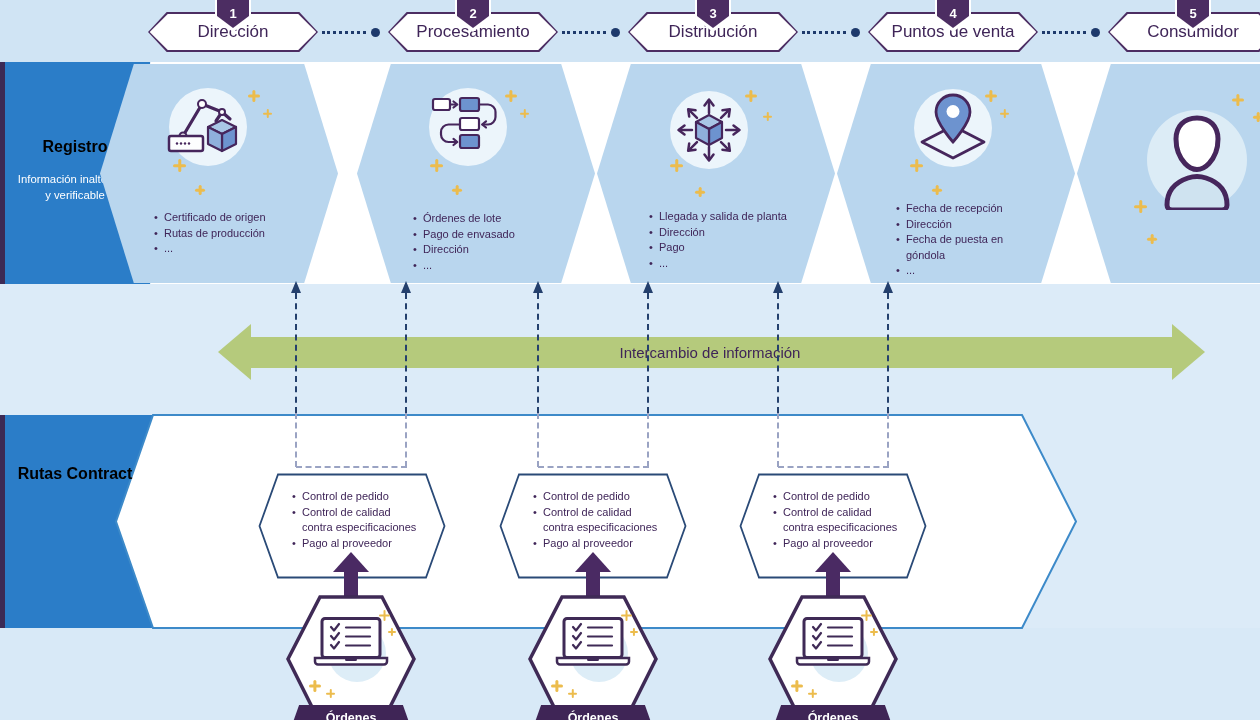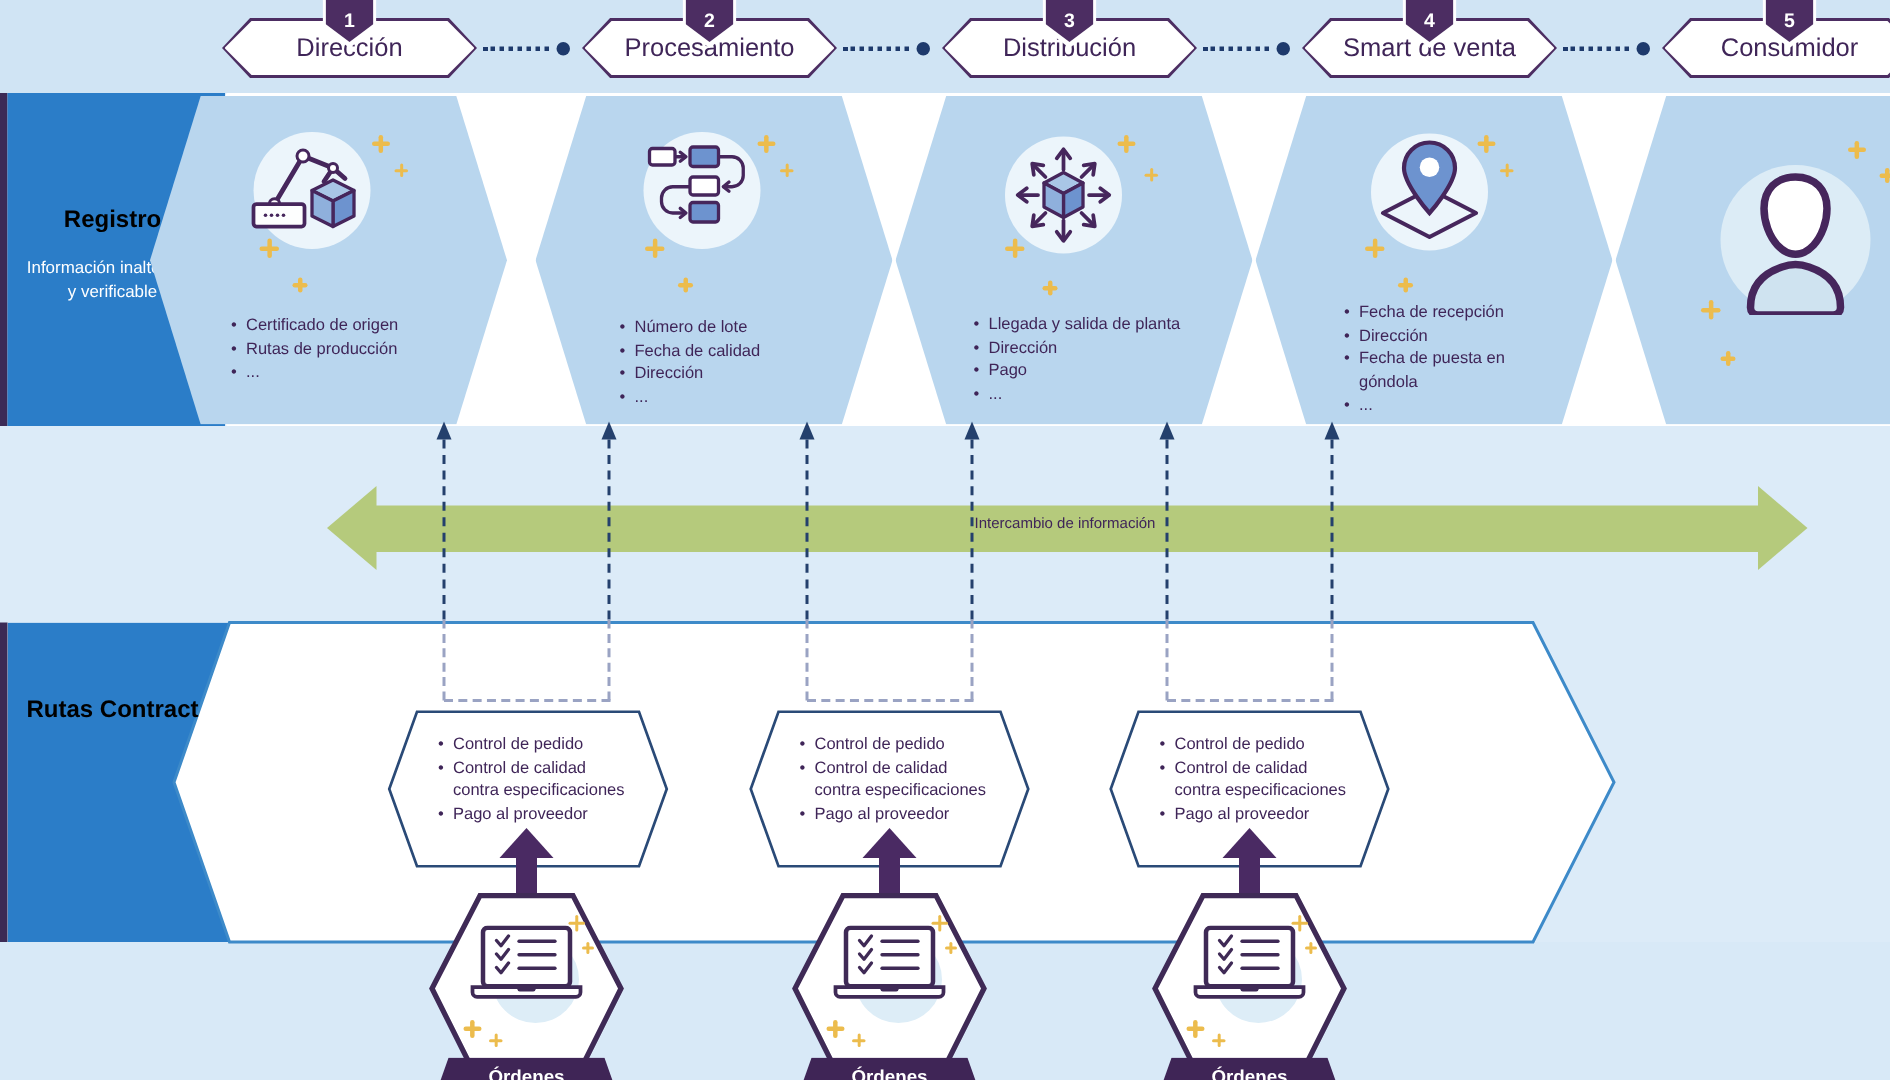--- a/index.html
+++ b/index.html
@@ -55,21 +55,21 @@
 
   
   .ga-body{position:absolute;left:249px;top:337px;width:925px;height:31px;background:#b5ca7c;}
   .ga-head-l{position:absolute;left:218px;top:323.5px;width:0;height:0;
              border-top:28.5px solid transparent;border-bottom:28.5px solid transparent;
              border-right:33px solid #b5ca7c;}
   .ga-head-r{position:absolute;left:1172px;top:323.5px;width:0;height:0;
              border-top:28.5px solid transparent;border-bottom:28.5px solid transparent;
              border-left:33px solid #b5ca7c;}
   .ga-label{position:absolute;left:520px;top:344px;width:380px;text-align:center;
-            font-size:10px;color:#3f2558;}
+            font-size:15px;color:#3f2558;}
 
   
   .br-head{position:absolute;top:281px;width:0;height:0;border-left:5.5px solid transparent;
            border-right:5.5px solid transparent;border-bottom:12px solid #24406d;}
   .br-vn{position:absolute;top:293px;height:120px;width:0;border-left:2px dashed #24406d;}
   .br-vg{position:absolute;top:413px;height:54px;width:0;border-left:2px dashed #9aa3c3;}
   .br-h{position:absolute;top:466px;height:0;width:111px;border-top:2px dashed #9aa3c3;}
 
   
   .scband{position:absolute;left:114px;top:413px;}
@@ -157,22 +157,22 @@
       <rect x="2" y="6" width="17" height="11" rx="2" fill="#ffffff" stroke="#46265c" stroke-width="2.2"></rect>
       <rect x="29" y="5" width="19" height="13" rx="2" fill="#6d93cf" stroke="#46265c" stroke-width="2.2"></rect>
       <rect x="29" y="25" width="19" height="12" rx="2" fill="#ffffff" stroke="#46265c" stroke-width="2.2"></rect>
       <rect x="29" y="42" width="19" height="13" rx="2" fill="#6d93cf" stroke="#46265c" stroke-width="2.2"></rect>
     </svg>
     <div class="sp" style="left:148px;top:26px;width:12px;height:12px;"></div>
     <div class="sp" style="left:163px;top:45px;width:9px;height:9px;"></div>
     <div class="sp" style="left:73px;top:95px;width:13px;height:13px;"></div>
     <div class="sp" style="left:95px;top:121px;width:10px;height:10px;"></div>
     <ul class="cell-list" style="left:55px;top:147px;width:175px;">
-      <li>Número de lote</li>
-      <li>Fecha de calidad</li>
+      <li>Órdenes de lote</li>
+      <li>Pago de envasado</li>
       <li>Dirección</li>
       <li>...</li>
     </ul>
   </div>
 
   <div class="reg-hex" style="left:597px;">
     <div class="icon-circle" style="left:73px;top:27px;width:78px;height:78px;"></div>
     <svg class="cell-icon" style="left:71px;top:25px;" width="82" height="82">
       <g transform="translate(41,41)" fill="none" stroke="#46265c" stroke-width="2.5" stroke-linecap="round" stroke-linejoin="round">
         <g>
@@ -296,21 +296,21 @@
       </div>
   </div>
   <div class="conn" style="left:802px;">
       <div class="conn-dots"></div>
       <div class="conn-dot"></div>
     </div>
   <div class="stage" style="left:868px;">
     <div class="stage-b">
         <div class="stage-i"></div>
       </div>
-    <div class="stage-label">Smart de venta</div>
+    <div class="stage-label">Puntos de venta</div>
     <div class="badge-o">
         <div class="badge-i"></div>
       <div class="badge-n">4</div>
       </div>
   </div>
   <div class="conn" style="left:1042px;">
       <div class="conn-dots"></div>
       <div class="conn-dot"></div>
     </div>
   <div class="stage" style="left:1108px;">

